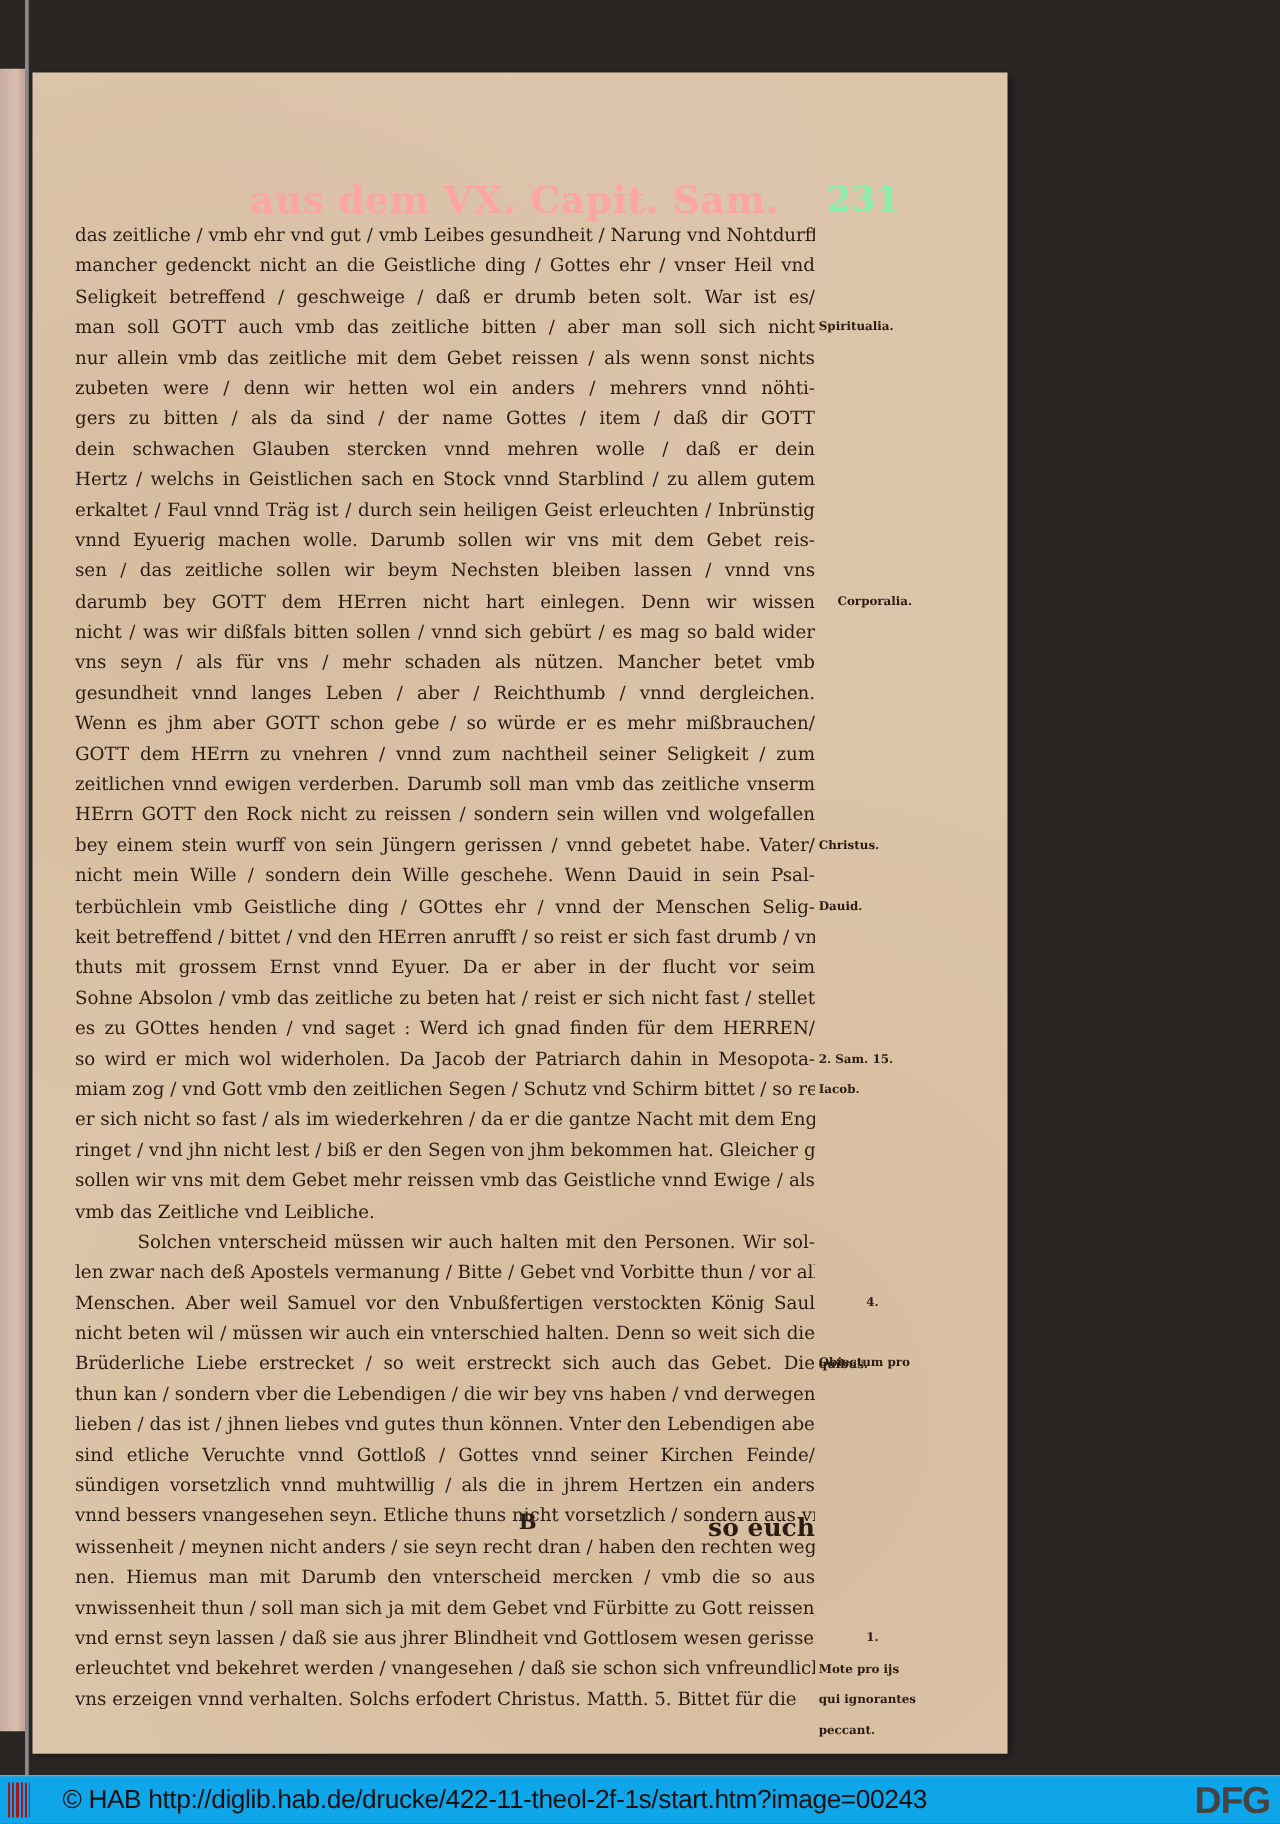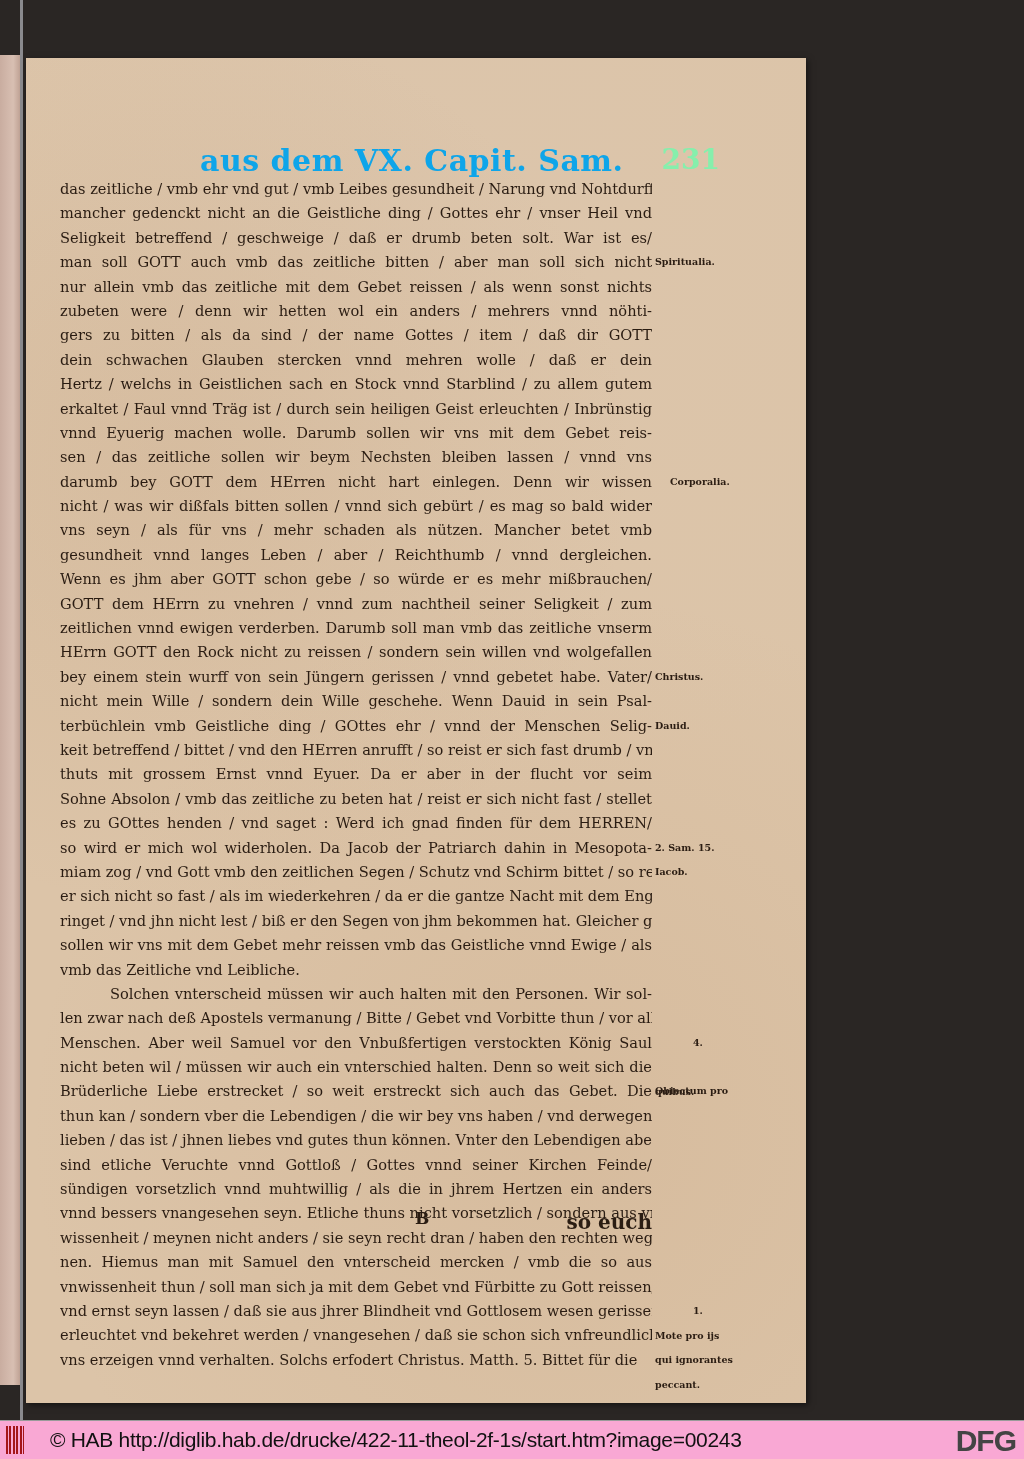--- a/index.html
+++ b/index.html
@@ -24,21 +24,21 @@
       radial-gradient(circle at 70% 80%, rgba(190,150,110,0.18), transparent 45%),
       radial-gradient(circle at 50% 10%, rgba(220,200,180,0.25), transparent 50%);
     box-shadow: 2px 2px 6px rgba(0,0,0,0.5);
   }
   .header {
     position: absolute; left: 200px; top: 143px; width: 520px; height: 40px;
   }
   .header-title {
     position: absolute; left: 0; top: 0;
     font-family: "DejaVu Serif", serif; font-weight: bold; font-size: 30px;
-    color: #0ea5e9; letter-spacing: 0.5px;
+    color: #fca5a5; letter-spacing: 0.5px;
   }
   .page-number {
     position: absolute; right: 0; top: 0;
     font-family: "DejaVu Serif", serif; font-weight: bold; font-size: 28px;
     color: #86efac;
   }
   .body-text {
     position: absolute; left: 60px; top: 177px; width: 592px;
   }
   .line {
@@ -51,21 +51,21 @@
   .line.indent { padding-left: 50px; }
   .margin-note {
     position: absolute; font-family: "DejaVu Serif", serif; font-weight: bold;
     font-size: 9.5px; color: #2a1c12; line-height: 11px; white-space: nowrap;
   }
   .catchword-row { position: absolute; left: 60px; top: 1208px; width: 592px; height: 24px; }
   .signature { position: absolute; left: 355px; top: 0; font-size: 17px; font-weight: bold; color: #2a1c12; }
   .catchword { position: absolute; right: 0; top: 2px; font-size: 20px; font-weight: bold; color: #2a1c12; }
   .footer {
     position: absolute; left: 0; top: 1420px; width: 1024px; height: 39px;
-    background: #f9a8d4; border-top: 1px solid #9a9a9a;
+    background: #0ea5e9; border-top: 1px solid #9a9a9a;
   }
   .hab-logo {
     position: absolute; left: 6px; top: 5px; width: 18px; height: 28px;
     background: repeating-linear-gradient(90deg, #a4161a 0 2px, transparent 2px 3.5px);
   }
   .footer-text {
     position: absolute; left: 50px; top: 7px;
     font-family: "Liberation Sans", sans-serif; font-size: 21px; color: #111;
     white-space: nowrap; letter-spacing: -0.3px;
   }
@@ -126,21 +126,21 @@
     <div class="line">len zwar nach deß Apostels vermanung / Bitte / Gebet vnd Vorbitte thun / vor alle</div>
     <div class="line">Menschen.   Aber weil Samuel vor den Vnbußfertigen verstockten König Saul</div>
     <div class="line">nicht beten wil / müssen wir auch ein vnterschied halten.   Denn so weit sich die</div>
     <div class="line">Brüderliche Liebe erstrecket / so weit erstreckt sich auch das Gebet.   Die</div>
     <div class="line">thun kan / sondern vber die Lebendigen / die wir bey vns haben / vnd derwegen sie</div>
     <div class="line">lieben / das ist / jhnen liebes vnd gutes thun können.   Vnter den Lebendigen aber</div>
     <div class="line">sind etliche Veruchte vnnd Gottloß / Gottes vnnd seiner Kirchen Feinde/</div>
     <div class="line">sündigen vorsetzlich vnnd muhtwillig / als die in jhrem Hertzen ein anders</div>
     <div class="line">vnnd bessers vnangesehen seyn.   Etliche thuns nicht vorsetzlich / sondern aus vn-</div>
     <div class="line">wissenheit / meynen nicht anders / sie seyn recht dran / haben den rechten weg vor jh-</div>
-    <div class="line">nen.   Hiemus man mit Samuel den vnterscheid mercken / vmb die so aus</div>
+    <div class="line">nen.   Hiemus man mit Darumb den vnterscheid mercken / vmb die so aus</div>
     <div class="line">vnwissenheit thun / soll man sich ja mit dem Gebet vnd Fürbitte zu Gott reissen/</div>
     <div class="line">vnd ernst seyn lassen / daß sie aus jhrer Blindheit vnd Gottlosem wesen gerissen/</div>
     <div class="line">erleuchtet vnd bekehret werden / vnangesehen / daß sie schon sich vnfreundlich gegen</div>
     <div class="line last">vns erzeigen vnnd verhalten. Solchs erfodert Christus. Matth. 5.   Bittet für die</div>
   </div>
 
 <div id="margin-notes">
     <div class="margin-note" style="left: 655px; top: 256.2px;">Spiritualia.</div>
     <div class="margin-note" style="left: 670px; top: 475.8px;">Corporalia.</div>
     <div class="margin-note" style="left: 655px; top: 671px;">Christus.</div>

